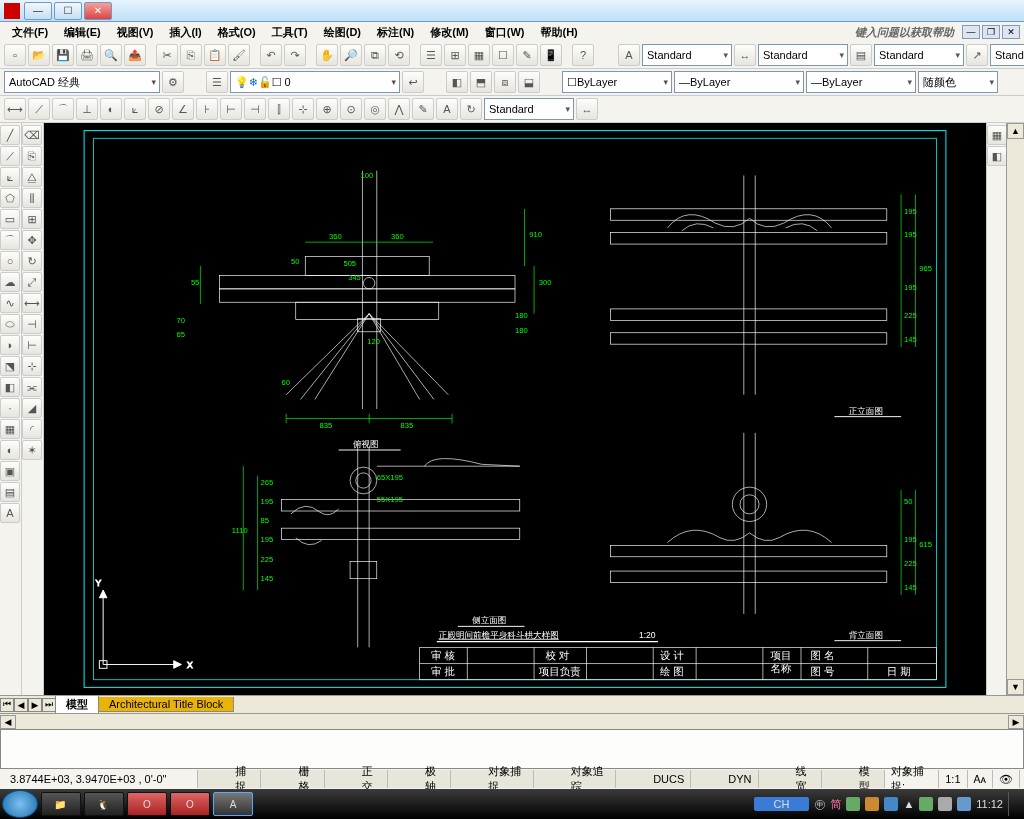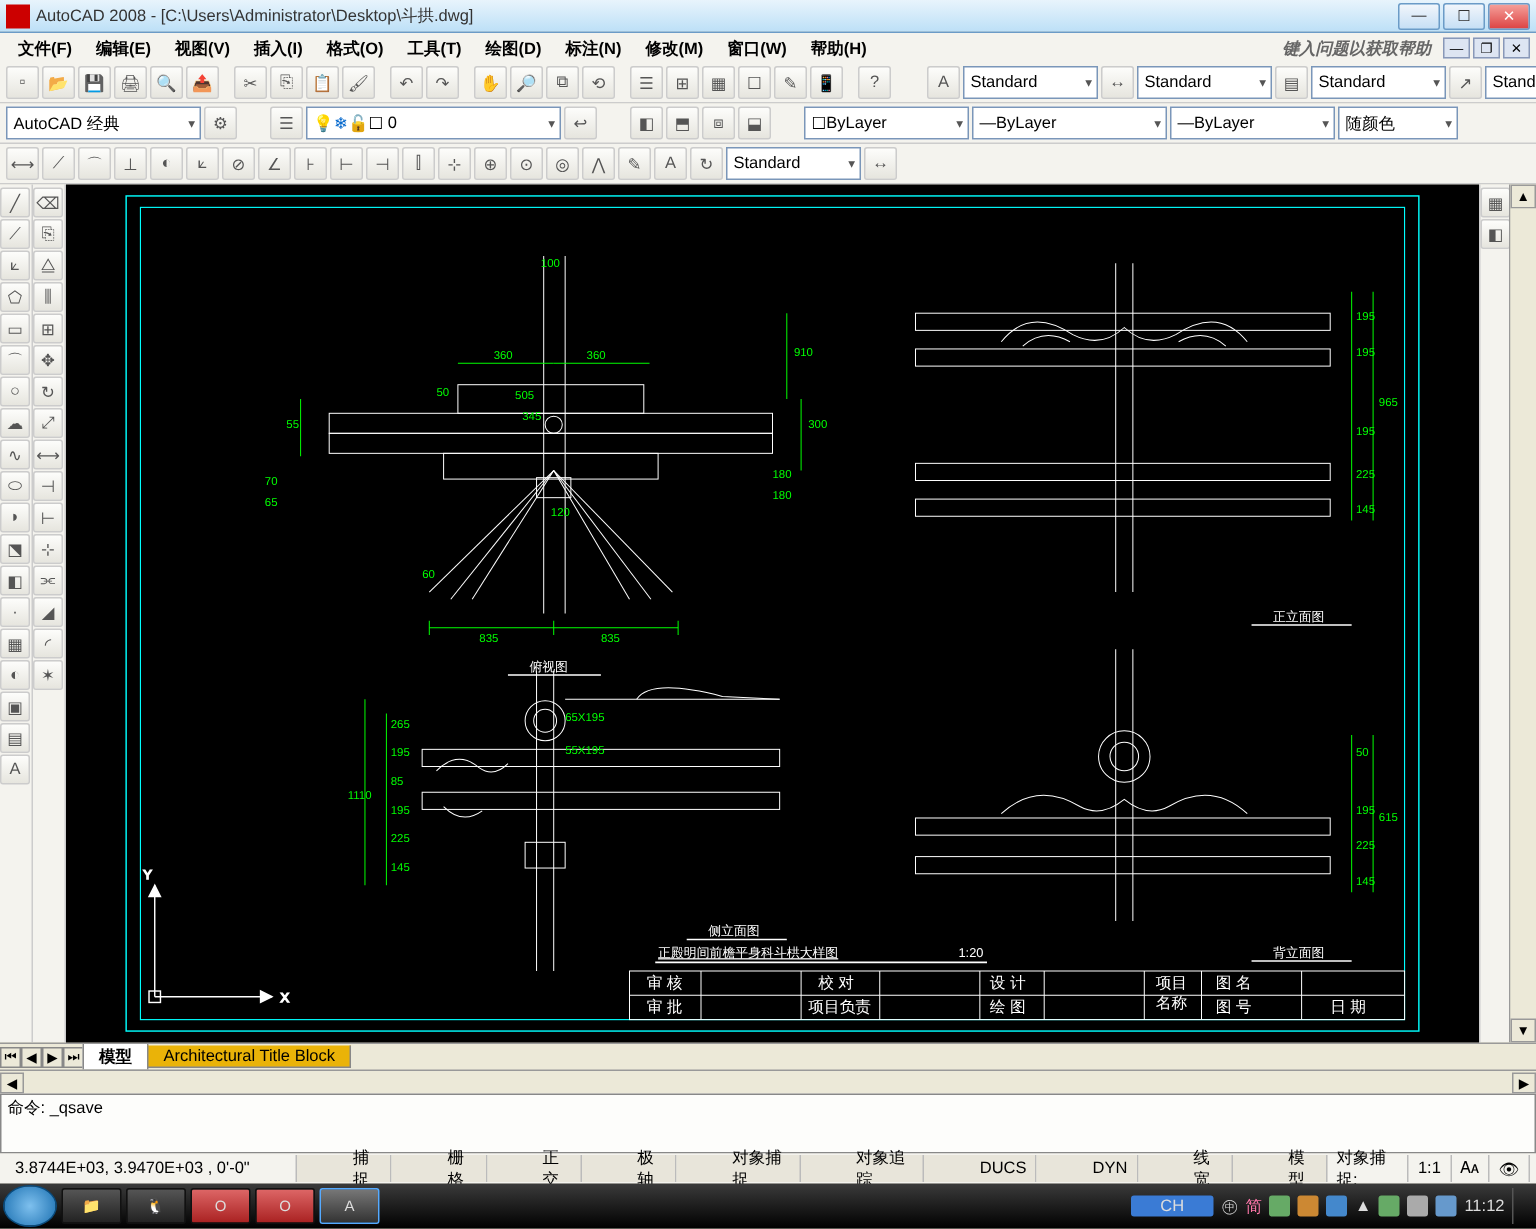--- a/index.html
+++ b/index.html
@@ -46,21 +46,20 @@
 .taskbar .tray { margin-left:auto; display:flex; align-items:center; gap:5px; color:#ddd; padding:0 6px;}
 .taskbar .tray .ic{width:14px;height:14px;background:#6a6;border-radius:2px;}
 .drawing-text{fill:#fff;font-size:9px;}
 .dim-text{fill:#0f0;font-size:8px;}
 </style>
 </head>
 <body>
 
 <div class="titlebar">
   <div class="icon"></div>
-  <div class="title">AutoCAD 2008 - [C:\Users\Administrator\Desktop\斗拱.dwg]</div>
   <div class="winbtns">
     <div class="winbtn">—</div>
     <div class="winbtn">☐</div>
     <div class="winbtn close">✕</div>
   </div>
 </div>
 
 <div class="menubar">
   <span>文件(F)</span>
   <span>编辑(E)</span>
@@ -115,21 +114,21 @@
   <div class="dd" style="width:90px">Standard</div>
   <div class="tbtn">↔</div>
   <div class="dd" style="width:90px">Standard</div>
   <div class="tbtn">▤</div>
   <div class="dd" style="width:90px">Standard</div>
   <div class="tbtn">↗</div>
   <div class="dd" style="width:90px">Standard</div>
 </div>
 
 <div class="toolbar-row">
-  <div class="dd" style="width:130px">AutoCAD 经典</div>
+  <div class="dd" style="width:156px">AutoCAD 经典</div>
   <div class="tbtn">⚙</div>
   <div class="sep" style="width:18px"></div>
   <div class="tbtn">☰</div>
   <div class="dd" style="width:170px;background:#fff">
     <span style="color:#f90">💡</span><span style="color:#06c">❄</span><span>🔓</span><span>☐</span>&nbsp;0
   </div>
   <div class="tbtn">↩</div>
   <div class="sep" style="width:18px"></div>
   <div class="tbtn">◧</div>
   <div class="tbtn">⬒</div>
@@ -409,21 +408,20 @@
   <div class="tab">Architectural Title Block</div>
   <div style="flex:1"></div>
 </div>
 <div class="bottom-sb">
   <div class="sbbtn">◀</div>
   <div style="flex:1"></div>
   <div class="sbbtn">▶</div>
 </div>
 
 <div class="cmdline">
-  <div class="row">命令: _qsave</div>
 </div>
 
 <div class="statusbar">
   <div class="cell" style="width:220px">3.8744E+03,  3.9470E+03 , 0'-0"</div>
   <div class="cell toggle">捕捉</div>
   <div class="cell toggle">栅格</div>
   <div class="cell toggle">正交</div>
   <div class="cell toggle">极轴</div>
   <div class="cell toggle">对象捕捉</div>
   <div class="cell toggle">对象追踪</div>

